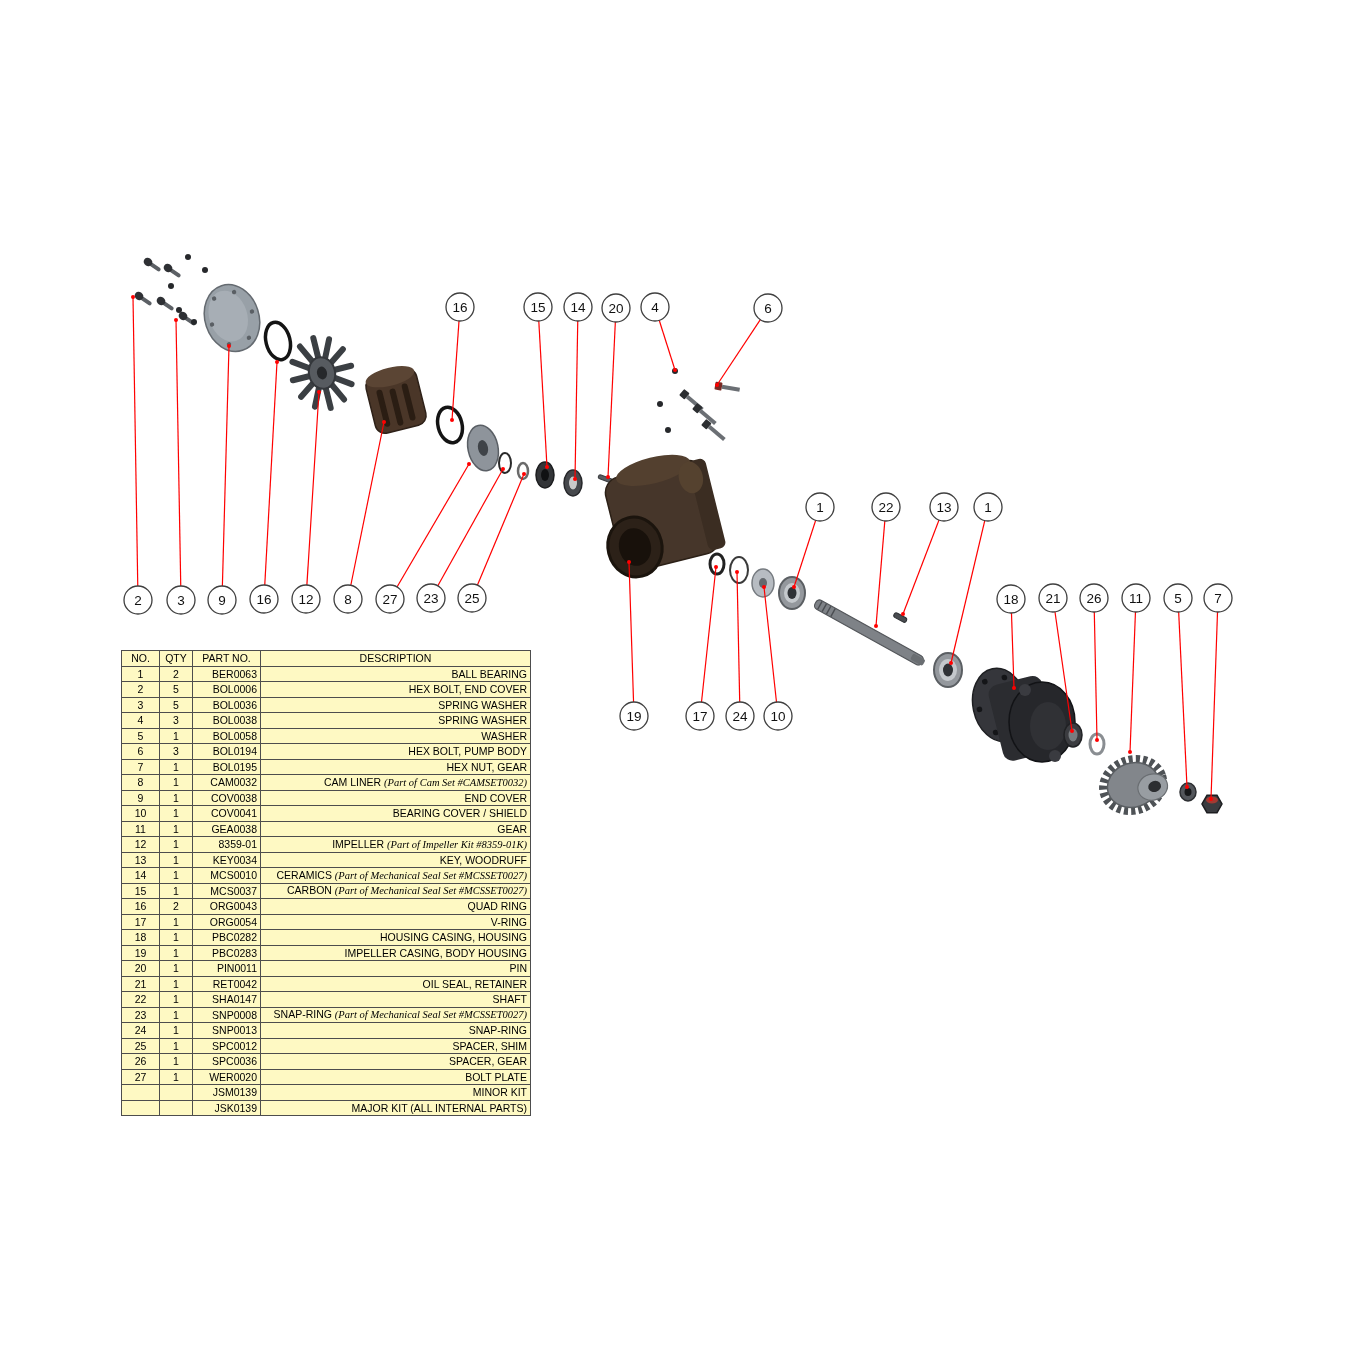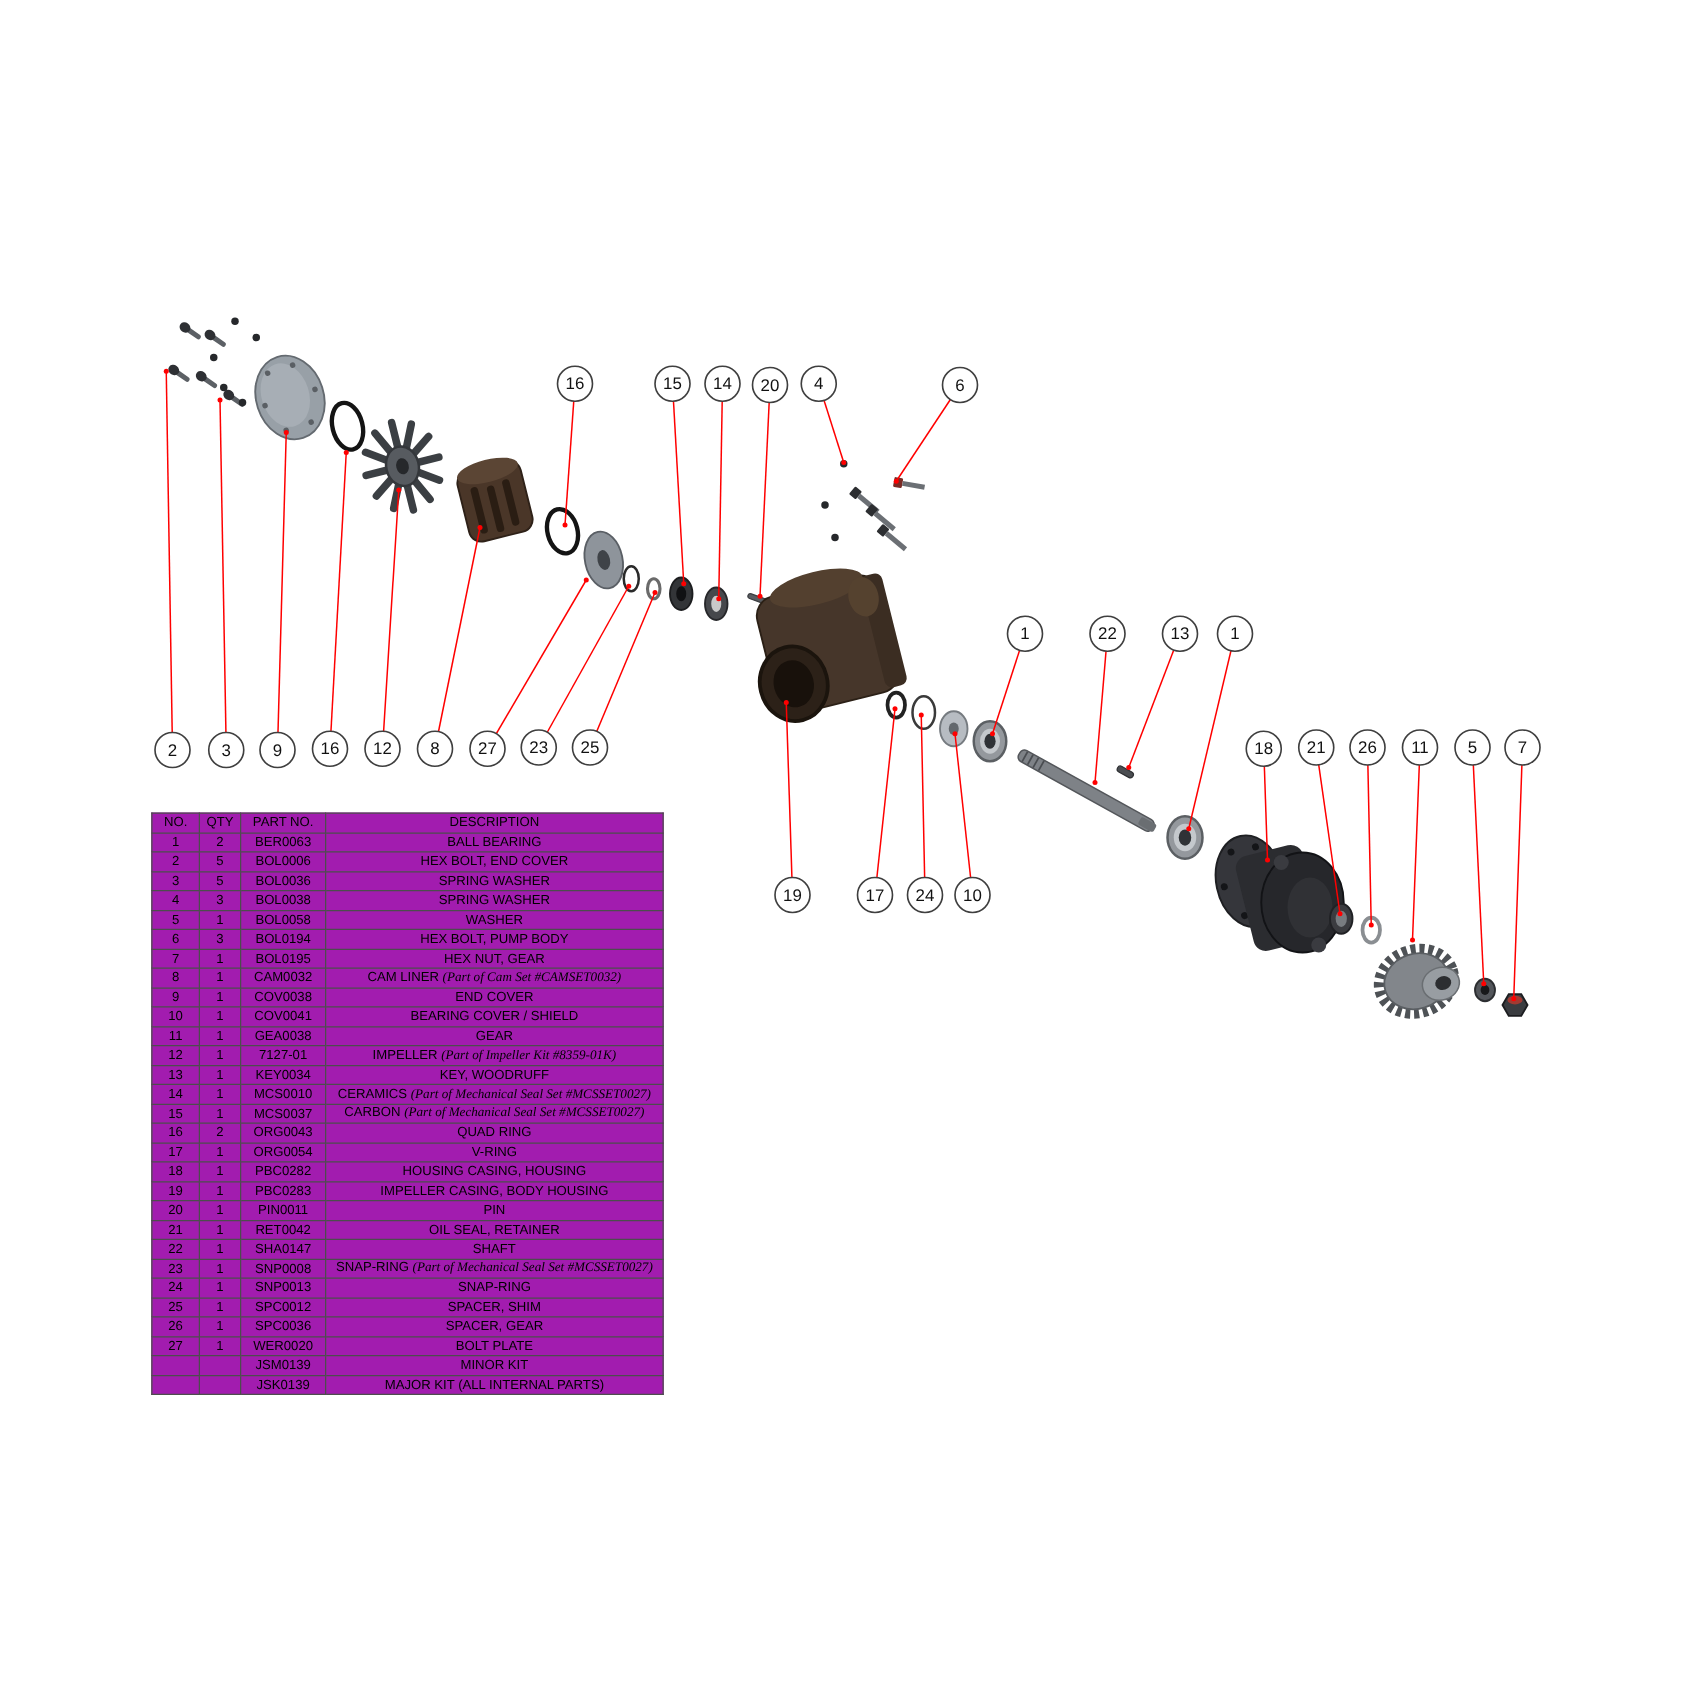--- a/index.html
+++ b/index.html
@@ -1,26 +1,26 @@
 <!DOCTYPE html>
 <html><head>
 <meta charset="utf-8">
 <style>
   html,body{margin:0;padding:0;background:#fff;}
   .canvas{position:relative;width:1366px;height:1366px;background:#fff;overflow:hidden;
           font-family:"Liberation Sans",sans-serif;}
   .diagram-svg{position:absolute;left:0;top:0;}
   .parts-table{position:absolute;left:121px;top:650px;border-collapse:collapse;
                font-family:"Liberation Sans",sans-serif;font-size:10.5px;color:#000;
-               background:#a21caf;}
+               background:#fef9c3;}
   .parts-table th,.parts-table td{border:1px solid #4d4d4d;padding:0 3px;height:14.5px;
                line-height:12px;white-space:nowrap;font-weight:normal;overflow:hidden;}
   .parts-table th{text-align:center;}
   .c-center{text-align:center;}
-  .c-left{text-align:center;}
+  .c-left{text-align:right;}
   .parts-table i{font-style:italic;font-family:Liberation Serif, serif;}
 </style>
 </head>
 <body>
 
 <div class="canvas">
 
   <svg class="diagram-svg" width="1366" height="1366" viewBox="0 0 1366 1366">
 
     <g fill="#3a3c40" stroke="none">
@@ -422,21 +422,21 @@
         </tr>
         <tr>
           <td class="c-center">11</td>
           <td class="c-center">1</td>
           <td class="c-left">GEA0038</td>
           <td class="c-left">GEAR</td>
         </tr>
         <tr>
           <td class="c-center">12</td>
           <td class="c-center">1</td>
-          <td class="c-left">7127-01</td>
+          <td class="c-left">8359-01</td>
           <td class="c-left">IMPELLER <i>(Part of Impeller Kit #8359-01K)</i></td>
         </tr>
         <tr>
           <td class="c-center">13</td>
           <td class="c-center">1</td>
           <td class="c-left">KEY0034</td>
           <td class="c-left">KEY, WOODRUFF</td>
         </tr>
         <tr>
           <td class="c-center">14</td>

